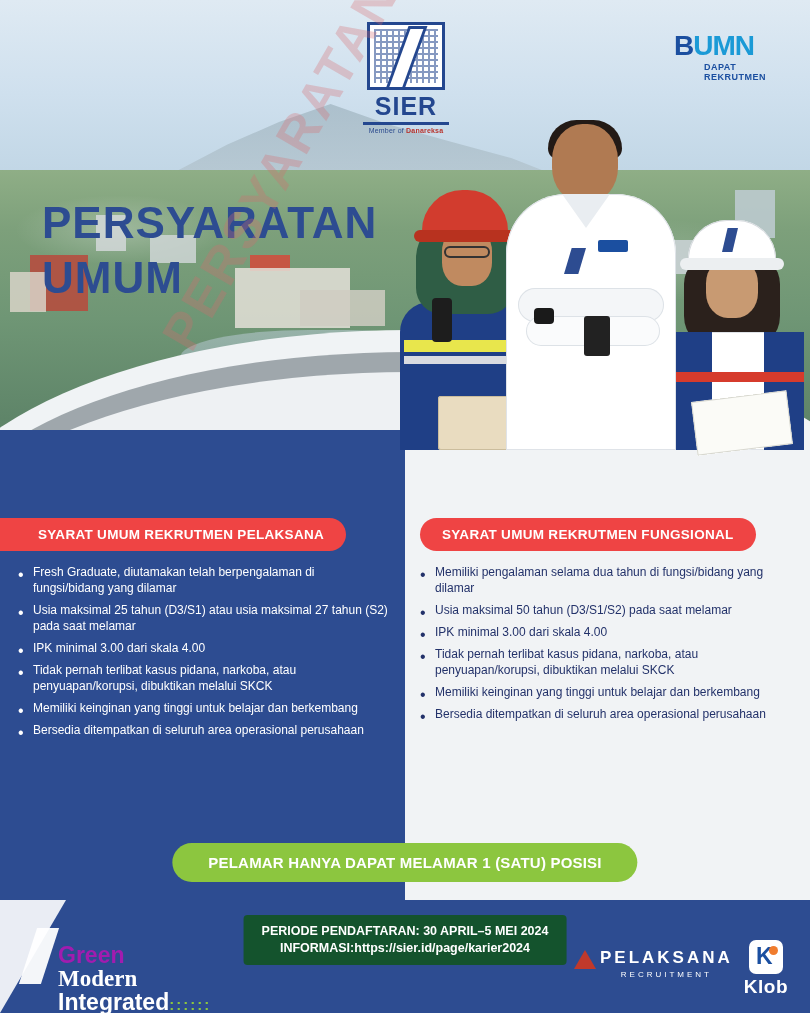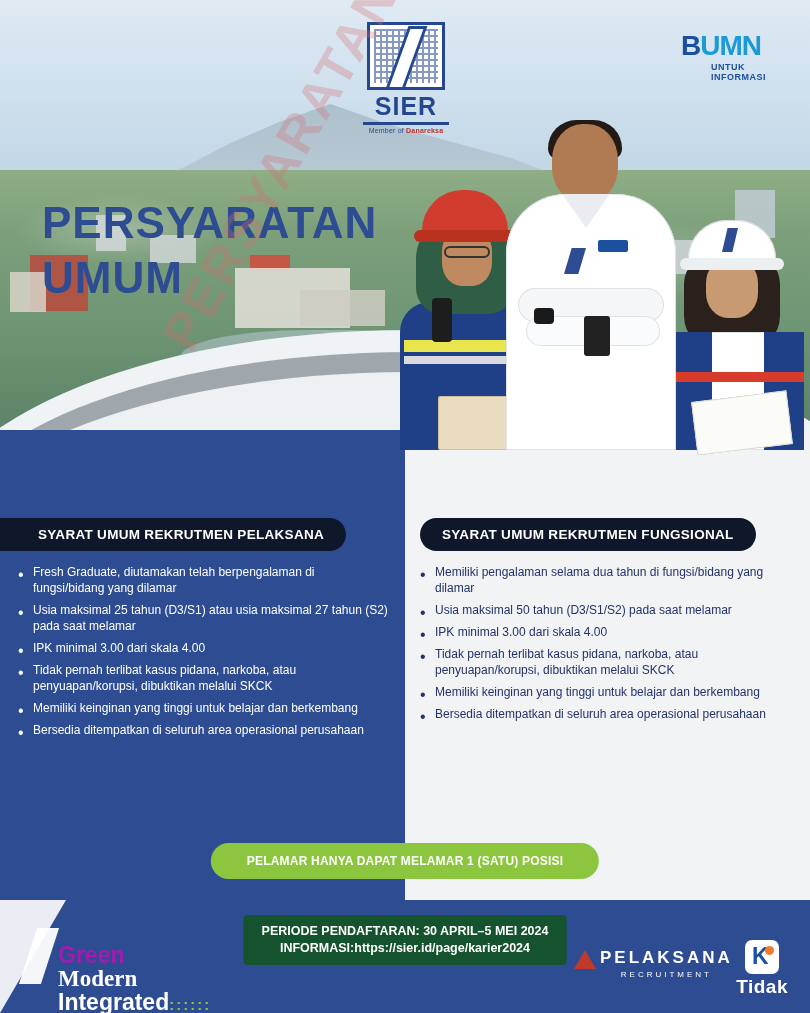--- a/index.html
+++ b/index.html
@@ -185,40 +185,40 @@
     font-size:52px; font-weight:bold; color:rgba(214,106,110,.30);
     transform: rotate(-60deg); transform-origin: left top;
     letter-spacing:3px; pointer-events:none; white-space:nowrap;
   }
 
   
   .col { position:absolute; z-index:25; }
   .col-left { left:18px; top:518px; width:370px; }
   .col-right { left:420px; top:518px; width:372px; }
   .pill {
-    display:inline-block; background:#0f172a; color:#ffffff;
+    display:inline-block; background:#ef4444; color:#ffffff;
     font-size:13.5px; font-weight:bold; letter-spacing:.3px;
     padding:9px 22px; border-radius:20px;
   }
   .pill-left { border-radius: 0 20px 20px 0; margin-left:-18px; padding-left:38px; }
   ul.reqs { margin-top:14px; list-style:none; }
   ul.reqs li {
     position:relative; padding-left:15px; margin-bottom:6px;
     font-size:12px; line-height:1.33;
   }
   ul.reqs li::before {
     content:"•"; position:absolute; left:0; top:-1px; font-size:16px;
   }
   .col-left ul.reqs li { color:#ffffff; }
   .col-right ul.reqs li { color:#23326a; }
 
   
   .cta {
     position:absolute; left:50%; transform:translateX(-50%); top:843px; z-index:26;
-    background:#8cc63f; color:#ffffff; font-size:12px; font-weight:bold;
+    background:#8cc63f; color:#ffffff; font-size:15px; font-weight:bold;
     padding:11px 36px; border-radius:22px; white-space:nowrap; letter-spacing:.2px;
   }
 
   
   .footer {
     position:absolute; left:0; top:900px; width:810px; height:113px;
     background:#2d4c91; z-index:24;
   }
   .footer-wedge {
     position:absolute; left:0; top:0; width:120px; height:113px;
@@ -300,22 +300,22 @@
     <div class="sier-underline"></div>
     <div class="sier-member">
       <span>Member of</span>
       <b>Danareksa</b>
     </div>
   </div>
 
   <div class="bumn-logo">
     <div class="bumn-main"><span>B</span><span class="u">U</span><span class="u">MN</span></div>
     <div class="bumn-sub">
-      <div>UNTUK</div>
-      <div>INFORMASI</div>
+      <div>DAPAT</div>
+      <div>REKRUTMEN</div>
     </div>
   </div>
 
   <div class="title">
     <div>PERSYARATAN</div>
     <div>UMUM</div>
   </div>
 
   <div class="people">
     <div class="person p-l">
@@ -403,16 +403,16 @@
   </div>
 
   <div class="dayalima">
     <div class="dl-tri"></div>
     <div class="d1">PELAKSANA</div>
     <div class="d2">RECRUITMENT</div>
   </div>
 
   <div class="klob">
     <div class="klob-mark"></div>
-    <div class="klob-text">Tidak</div>
+    <div class="klob-text">Klob</div>
   </div>
 
 </div>
 
 </body></html>

